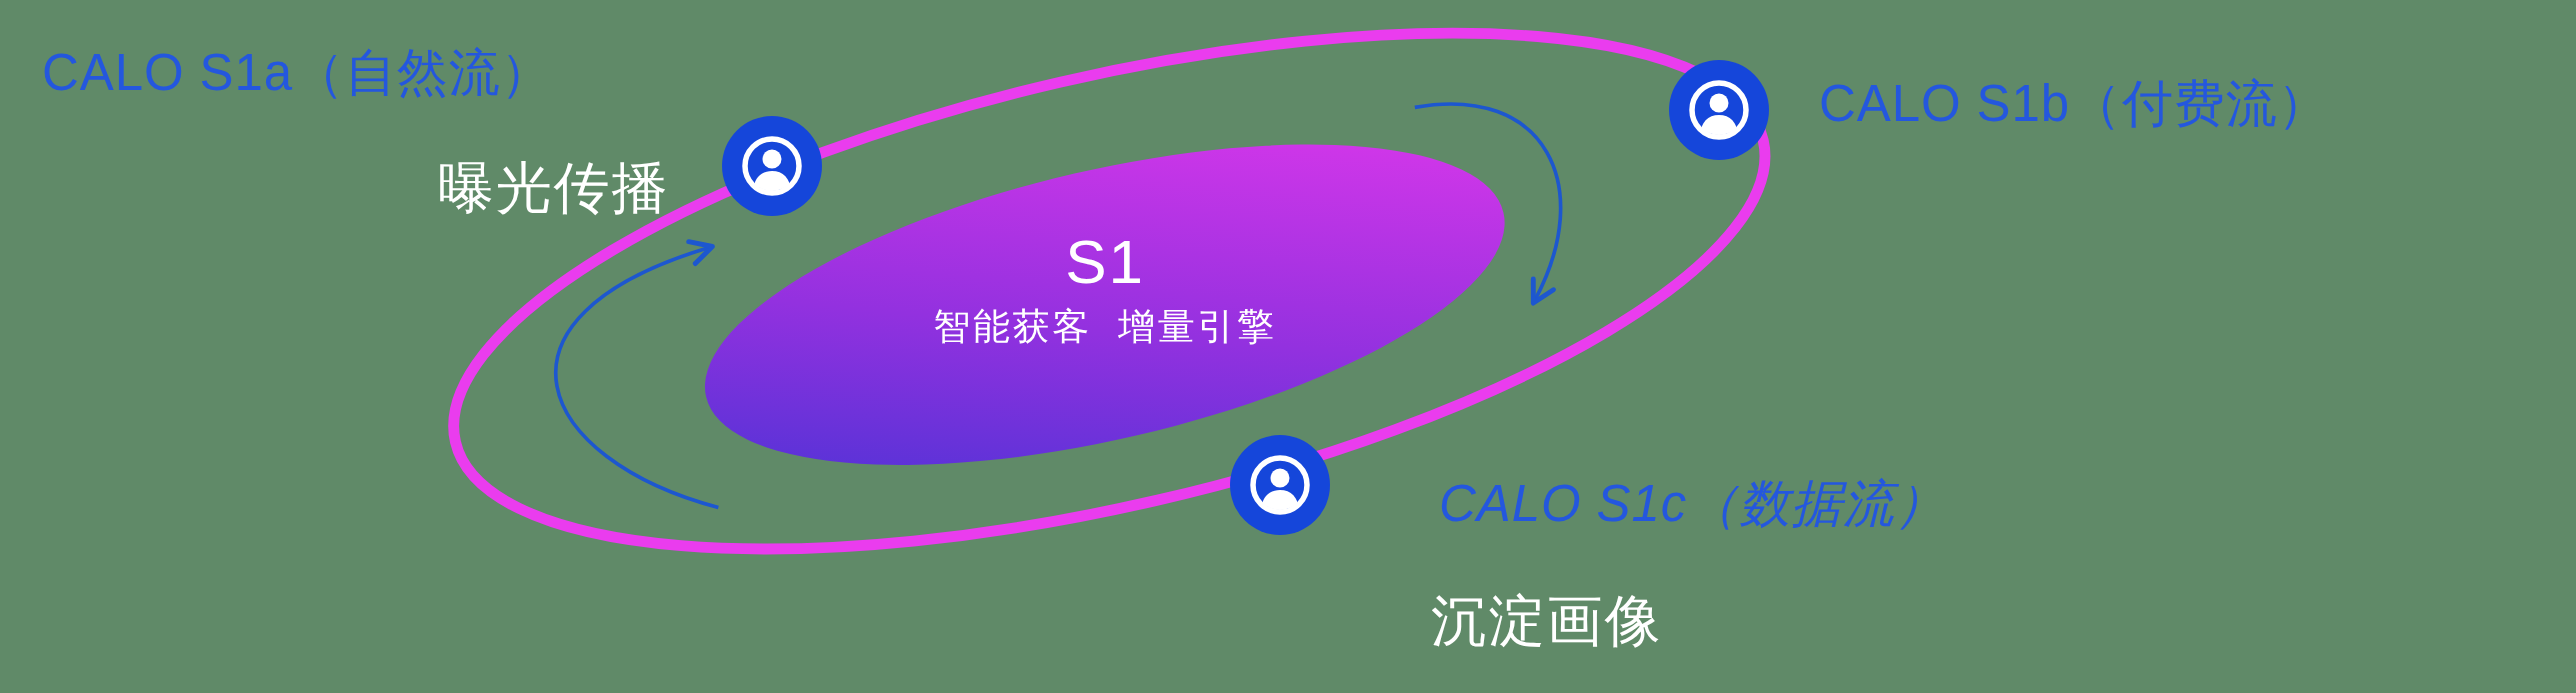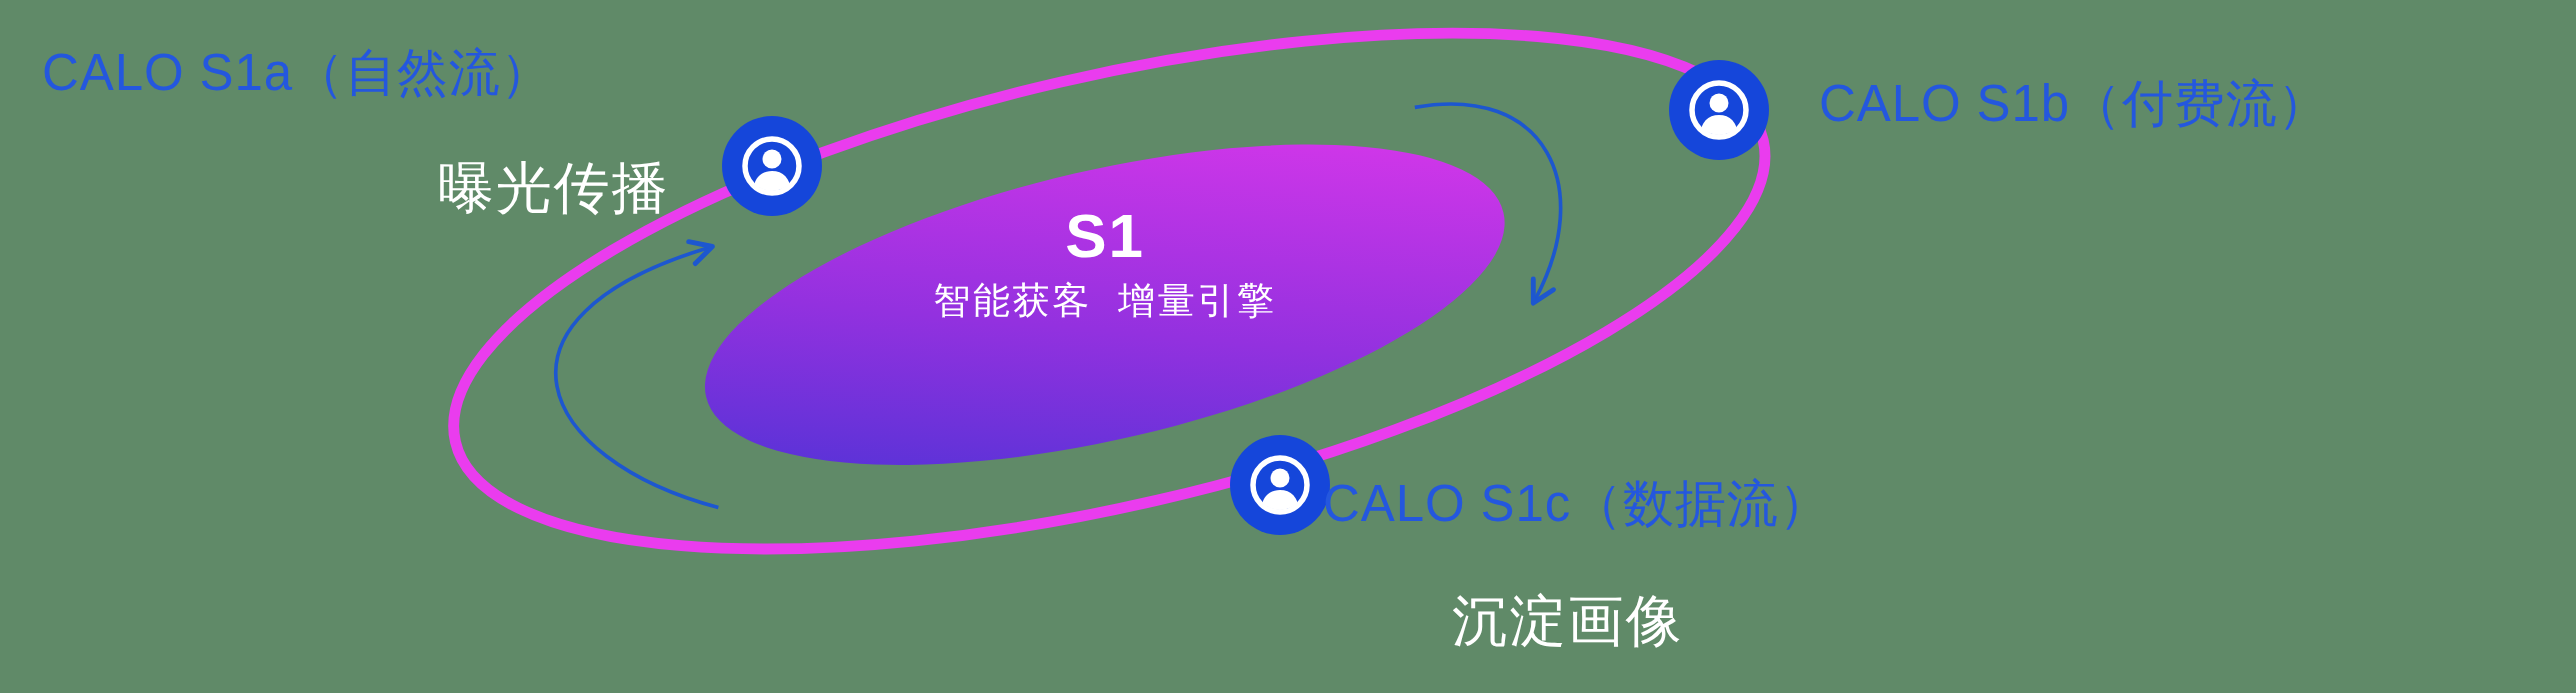--- a/index.html
+++ b/index.html
@@ -54,23 +54,24 @@
   .core-text {
     position: absolute;
     left: 696px;
     top: 205px;
     width: 818px;
     text-align: center;
     color: #ffffff;
   }
   .core-title {
     font-size: 62px;
-    font-weight: 700;
+    font-weight: 400;
     line-height: 1;
     letter-spacing: 1.8px;
+    margin-top: 26px;
   }
   .core-subtitle {
     margin-top: 14.5px;
     font-size: 37px;
     font-weight: 400;
     line-height: 1;
     letter-spacing: 2.7px;
     white-space: pre;
   }
   .defs-svg {
@@ -139,17 +140,17 @@
         <use href="#user-badge"></use>
       </svg>
   </div>
   <div class="blue-label" style="left:1819px; top:78px;">CALO S1b（付费流）</div>
 
   <div class="node" style="left:1230px; top:435px;">
     <svg class="node-icon" viewBox="0 0 100 100">
         <use href="#user-badge"></use>
       </svg>
   </div>
-  <div class="blue-label" style="left:1323px; top:478px;">CALO S1c（数据流）</div>
-  <div class="white-label" style="left:1431px; top:593px;margin-left:21px;">沉淀画像</div>
+  <div class="blue-label" style="left:1439px; top:478px;font-style:italic;">CALO S1c（数据流）</div>
+  <div class="white-label" style="left:1431px; top:593px;">沉淀画像</div>
 
 </div>
 
 
 </body></html>

